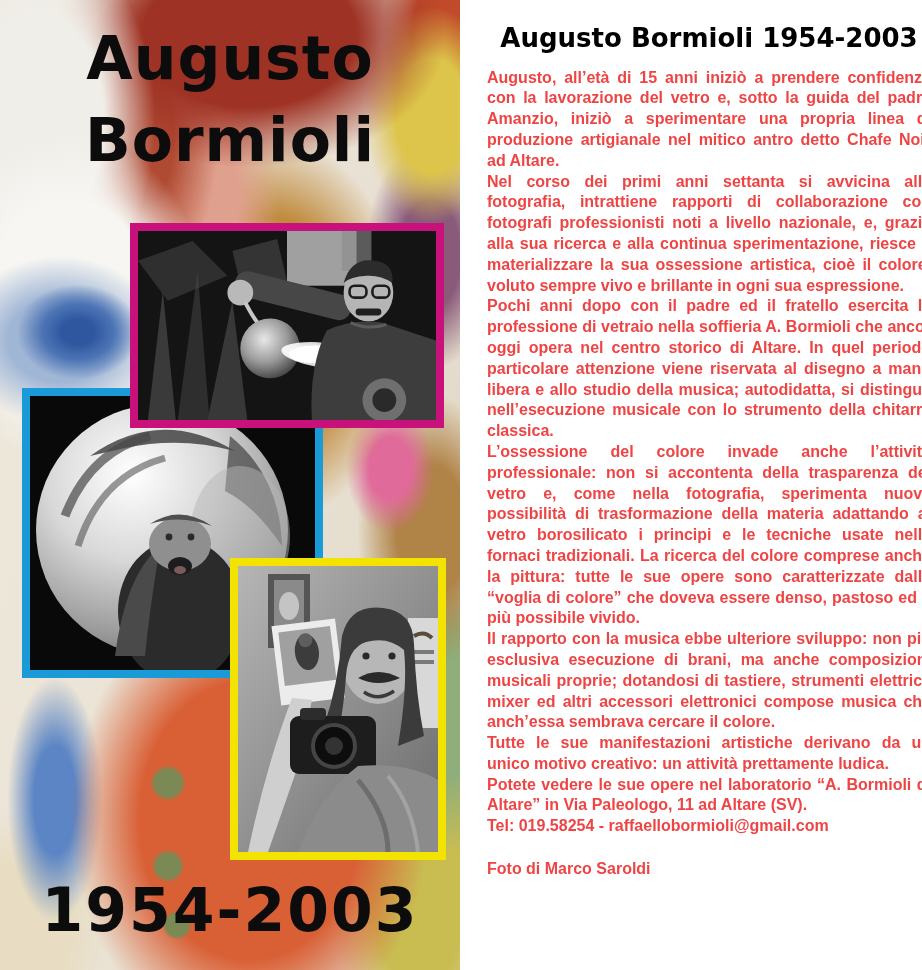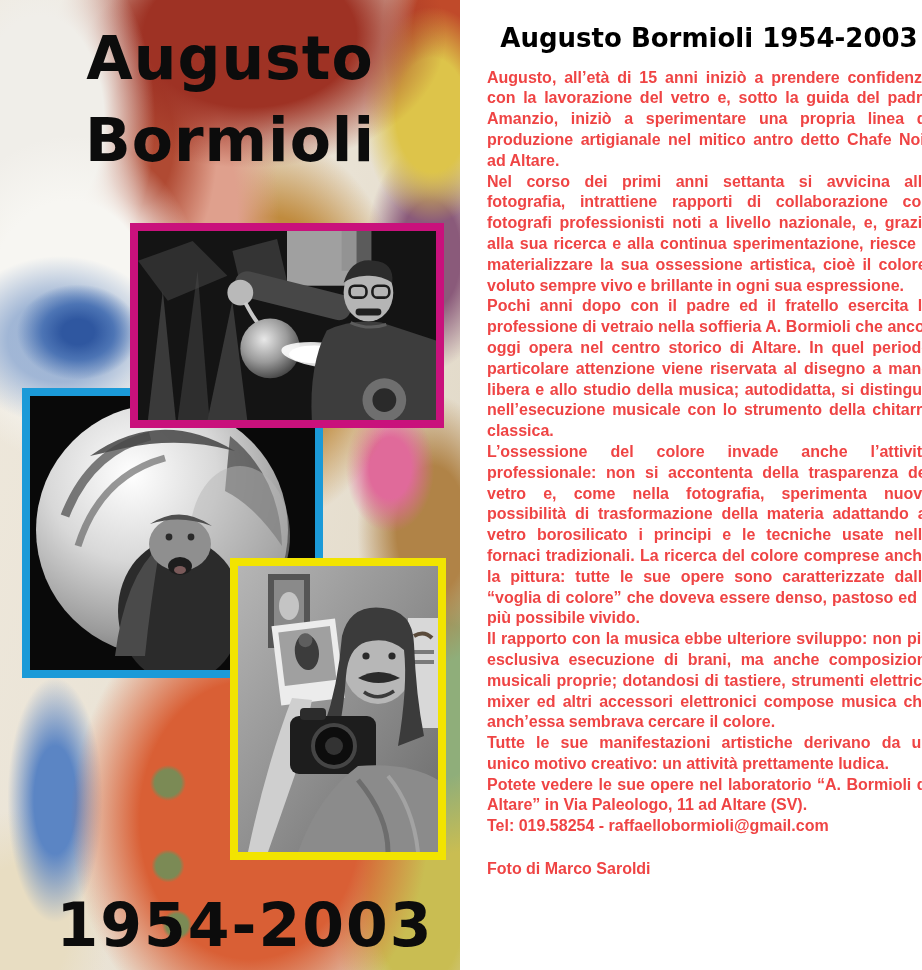--- a/index.html
+++ b/index.html
@@ -48,21 +48,21 @@
       linear-gradient(105deg,#efe9dd 0%,#e9e2d4 55%,#ded5c2 100%);
   }
   .artist-title{
     position:absolute;left:0;width:460px;text-align:center;margin:0;
     font-family:"DejaVu Sans","Liberation Sans",sans-serif;
     font-weight:bold;color:#0c0c0c;font-size:60px;letter-spacing:1px;line-height:1;
   }
   .line1{top:28px;}
   .line2{top:110px;}
   .years{
-    position:absolute;left:0;top:880px;width:460px;text-align:center;margin:15px;
+    position:absolute;left:0;top:880px;width:460px;text-align:center;margin:0;
     font-family:"DejaVu Sans","Liberation Sans",sans-serif;
     font-weight:bold;color:#0c0c0c;font-size:60px;letter-spacing:2px;line-height:1;
   }
   .photo{position:absolute;box-sizing:border-box;margin:0;padding:0;}
   .photo svg{display:block;width:100%;height:100%;}
   .photo1{left:130px;top:223px;width:314px;height:205px;border:8px solid #c9117c;z-index:3;background:#161616;}
   .photo2{left:22px;top:388px;width:301px;height:290px;border:8px solid #1b9ad8;z-index:2;background:#0a0a0a;}
   .photo3{left:230px;top:558px;width:216px;height:302px;border:8px solid #f2e400;z-index:4;background:#8f8f8f;}
   
   .article{

